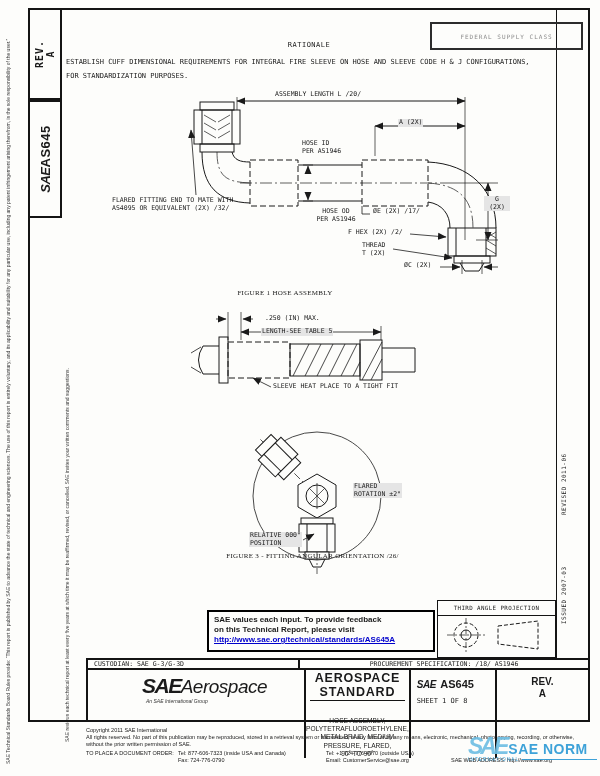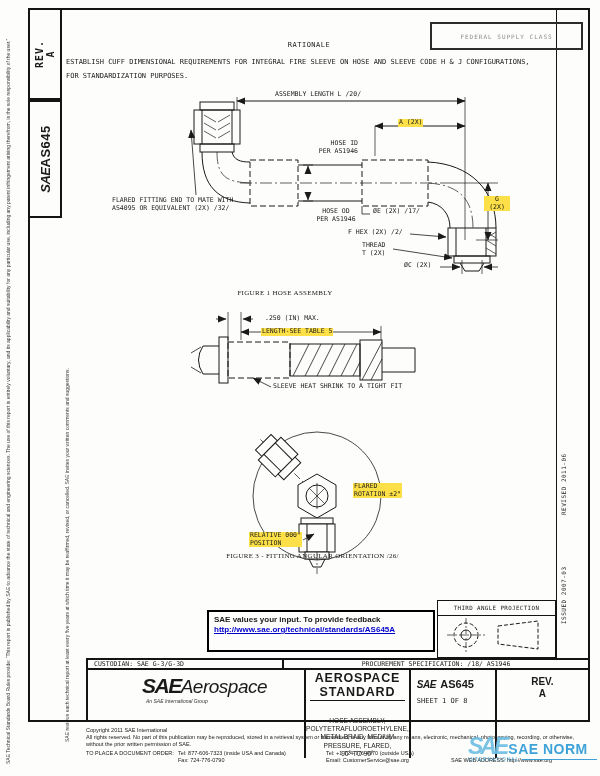--- a/index.html
+++ b/index.html
@@ -52,41 +52,41 @@
                font-family:"DejaVu Sans Mono",monospace; font-size:7px; line-height:14px; }
 
   
   .fig { position:absolute; }
   .fig1 { left:90px; top:90px;  width:470px; height:212px; }
   .fig2 { left:185px; top:306px; width:235px; height:108px; }
   .fig3 { left:205px; top:420px; width:215px; height:158px; }
   .fig svg { position:absolute; left:0; top:0; }
   .lbl { position:absolute; font-family:"DejaVu Sans Mono",monospace; font-size:6.5px;
          line-height:7.5px; white-space:nowrap; color:#1a1a1a; }
-  .lbl.bg { background:#fde047; padding:0 1px; }
+  .lbl.bg { background:#e5e5e5; padding:0 1px; }
   .figcap { position:absolute; font-family:Liberation Serif, serif; font-size:7px;
             letter-spacing:0.3px; text-align:center; }
 
   
   .fb { position:absolute; left:207px; top:610px; width:228px; height:42px;
         border:2px solid #000; padding:3px 5px; background:#fdfdfb;
         font-size:8px; font-weight:bold; line-height:10px; }
   .fb .lnk { color:#0000cc; text-decoration:underline; cursor:pointer; }
 
   
   .proj { position:absolute; left:437px; top:600px; width:119px; height:58px;
           border:1.5px solid #141414; background:#fdfdfb; }
   .proj .hd { height:15px; border-bottom:1.5px solid #141414; display:flex; align-items:center; justify-content:center;
               font-family:"DejaVu Sans Mono",monospace; font-size:5.8px; letter-spacing:0.4px; }
 
   
   .tblock { position:absolute; left:86px; top:658px; width:504px; height:64px;
             border:2px solid #141414; display:flex; flex-direction:column; background:#fdfdfb; }
   .trow1 { height:17px; display:flex; border-bottom:2px solid #141414; }
-  .cust  { width:196px; border-right:2px solid #141414; font-family:"DejaVu Sans Mono",monospace;
+  .cust  { width:212px; border-right:2px solid #141414; font-family:"DejaVu Sans Mono",monospace;
            font-size:6.5px; display:flex; align-items:center; padding-left:6px; }
   .proc  { flex:1; font-family:"DejaVu Sans Mono",monospace; font-size:6.5px;
            display:flex; align-items:center; justify-content:center; }
   .trow2 { flex:1; display:flex; }
   .logocell { width:172px; border-right:2px solid #141414; padding:4px 6px 2px 8px;margin-left:46px; }
   .logocell .l1 { white-space:nowrap; }
   .logocell .sae { font-size:21px; font-weight:900; font-style:italic; letter-spacing:-1.5px; }
   .logocell .aero{ font-size:19px; font-style:italic; letter-spacing:-0.5px; }
   .logocell .tag { font-size:5px; font-style:italic; color:#333; margin-left:4px; }
   .titlecell { flex:1; border-right:2px solid #141414; display:flex; flex-direction:column; }
@@ -214,21 +214,21 @@
         <line x1="350" y1="177" x2="370" y2="177" marker-end="url(#a1)" stroke-width="0.8"></line>
         <line x1="408" y1="177" x2="394" y2="177" marker-end="url(#a1)" stroke-width="0.8"></line>
         <line x1="372" y1="170" x2="372" y2="184" stroke-width="0.7"></line>
         <line x1="392" y1="170" x2="392" y2="184" stroke-width="0.7"></line>
 
         <line x1="106" y1="105" x2="101" y2="40" marker-end="url(#a1)" stroke-width="0.8"></line>
       </g>
     </svg>
     <div class="lbl" style="left:185px;top:1px">ASSEMBLY LENGTH L /20/</div>
     <div class="lbl bg" style="left:308px;top:29px">A (2X)</div>
-    <div class="lbl" style="left:212px;top:50px;width:56px;text-align:right">
+    <div class="lbl" style="left:212px;top:50px;width:56px;text-align:left">
       <div>HOSE ID</div>
       <div>PER AS1946</div>
     </div>
     <div class="lbl" style="left:218px;top:118px;width:56px;text-align:center">
       <div>HOSE OD</div>
       <div>PER AS1946</div>
     </div>
     <div class="lbl" style="left:283px;top:118px">ØE (2X) /17/</div>
     <div class="lbl" style="left:258px;top:139px">F HEX (2X) /2/</div>
     <div class="lbl" style="left:272px;top:152px">
@@ -278,21 +278,21 @@
         <line x1="68" y1="13" x2="58" y2="13" marker-end="url(#a2)" stroke-width="0.8"></line>
 
         <line x1="56" y1="26" x2="196" y2="26" marker-start="url(#a2)" marker-end="url(#a2)" stroke-width="0.8"></line>
         <line x1="196" y1="20" x2="196" y2="34" stroke-width="0.7"></line>
 
         <line x1="86" y1="81" x2="68" y2="72" marker-end="url(#a2)" stroke-width="0.8"></line>
       </g>
     </svg>
     <div class="lbl" style="left:80px;top:9px">.250 (IN) MAX.</div>
     <div class="lbl bg" style="left:76px;top:22px">LENGTH-SEE TABLE 5</div>
-    <div class="lbl" style="left:88px;top:77px">SLEEVE HEAT SHRINK TO A TIGHT FIT</div>
+    <div class="lbl" style="left:88px;top:77px">SLEEVE HEAT PLACE TO A TIGHT FIT</div>
   </div>
 
   <div class="fig fig3">
     <svg width="215" height="158" viewBox="0 0 215 158">
       <defs>
         <marker id="a3" markerWidth="9" markerHeight="8" refX="8" refY="4" orient="auto-start-reverse" markerUnits="userSpaceOnUse">
           <path d="M0,0.5 L8.5,4 L0,7.5 z" fill="#1a1a1a"></path>
         </marker>
       </defs>
       <g stroke="#1a1a1a" fill="none">
@@ -328,21 +328,22 @@
       <div>ROTATION ±2°</div>
     </div>
     <div class="lbl bg" style="left:44px;top:112px">
       <div>RELATIVE 000°</div>
       <div>POSITION</div>
     </div>
     <div class="figcap" style="left:0;top:132px;width:215px">FIGURE 3 - FITTING ANGULAR ORIENTATION /26/</div>
   </div>
 
   <div class="fb">
-    <div>SAE values your input. To provide feedback</div>
+    <div>SAE values each input. To provide feedback</div>
+    <div>on this Technical Report, please visit</div>
     <div class="lnk">http://www.sae.org/technical/standards/AS645A</div>
   </div>
 
   <div class="proj">
     <div class="hd">THIRD ANGLE PROJECTION</div>
     <svg width="115" height="39" viewBox="0 0 115 39">
       <g stroke="#1a1a1a" fill="none" stroke-width="1">
         <circle cx="28" cy="19" r="12" stroke-dasharray="4 2"></circle>
         <circle cx="28" cy="19" r="5"></circle>
         <line x1="9" y1="19" x2="47" y2="19" stroke-dasharray="6 2 2 2" stroke-width="0.7"></line>

